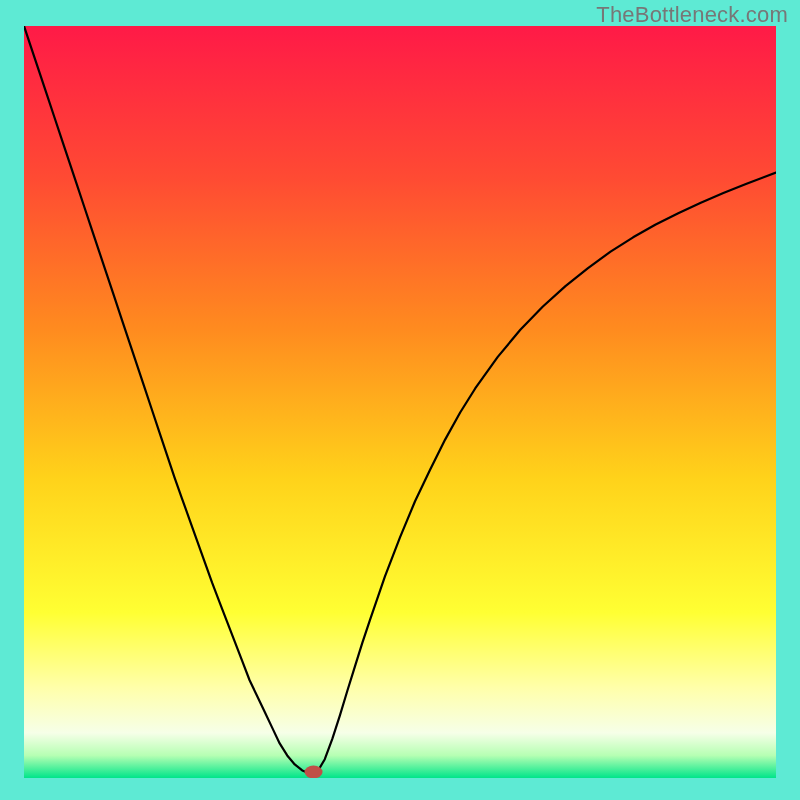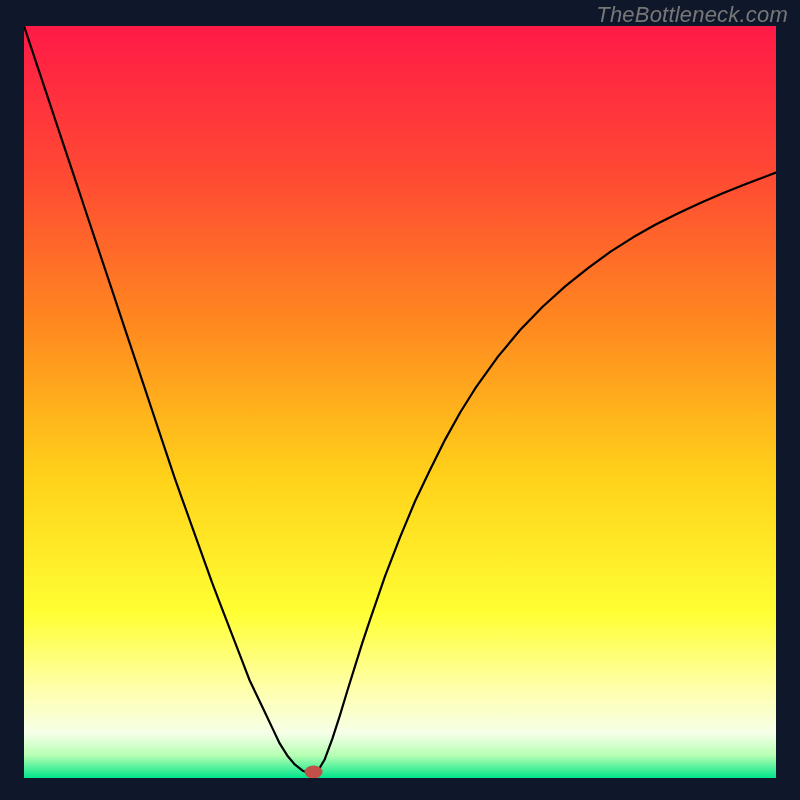--- a/index.html
+++ b/index.html
@@ -8,22 +8,21 @@
     width: 800px;
     height: 800px;
     overflow: hidden;
     background: #000;
     font-family: Arial, Helvetica, sans-serif;
   }
   .frame {
     position: relative;
     width: 800px;
     height: 800px;
-    background: #0f172a;
-    font-style: italic;
+    background: #5eead4;
   }
   .watermark {
     position: absolute;
     top: 2px;
     right: 12px;
     color: #777;
     font-size: 22px;
     font-weight: 500;
     letter-spacing: 0.2px;
     z-index: 10;

